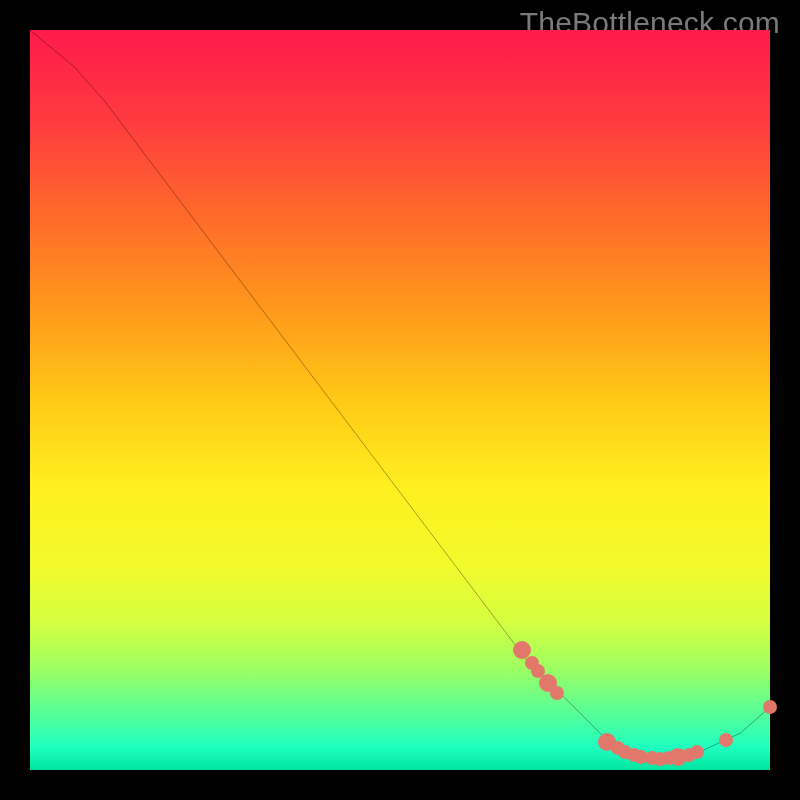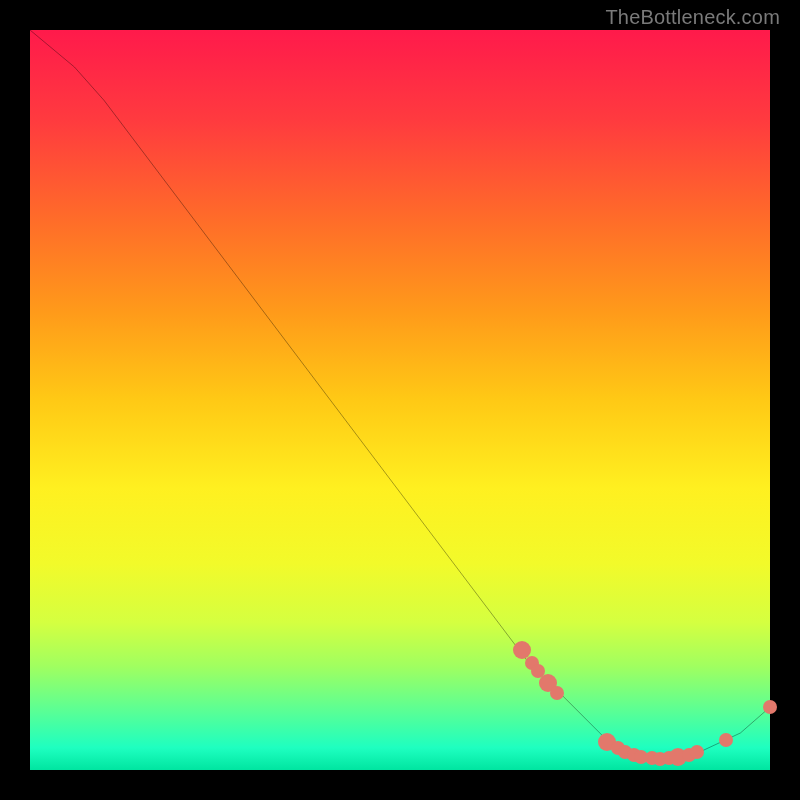--- a/index.html
+++ b/index.html
@@ -34,21 +34,21 @@
     border-radius: 50%;
     background: #e2786b;
     transform: translate(-50%, -50%);
   }
   .marker.big { width: 18px; height: 18px; }
   .watermark {
     position: absolute;
     top: 6px;
     right: 20px;
     color: #7a7a7a;
-    font-size: 20px;
+    font-size: 30px;
     font-weight: 400;
     letter-spacing: 0.2px;
   }
 </style>
 </head>
 <body>
 
 <div class="container">
   <div class="watermark">TheBottleneck.com</div>
   <div class="plot-area">

